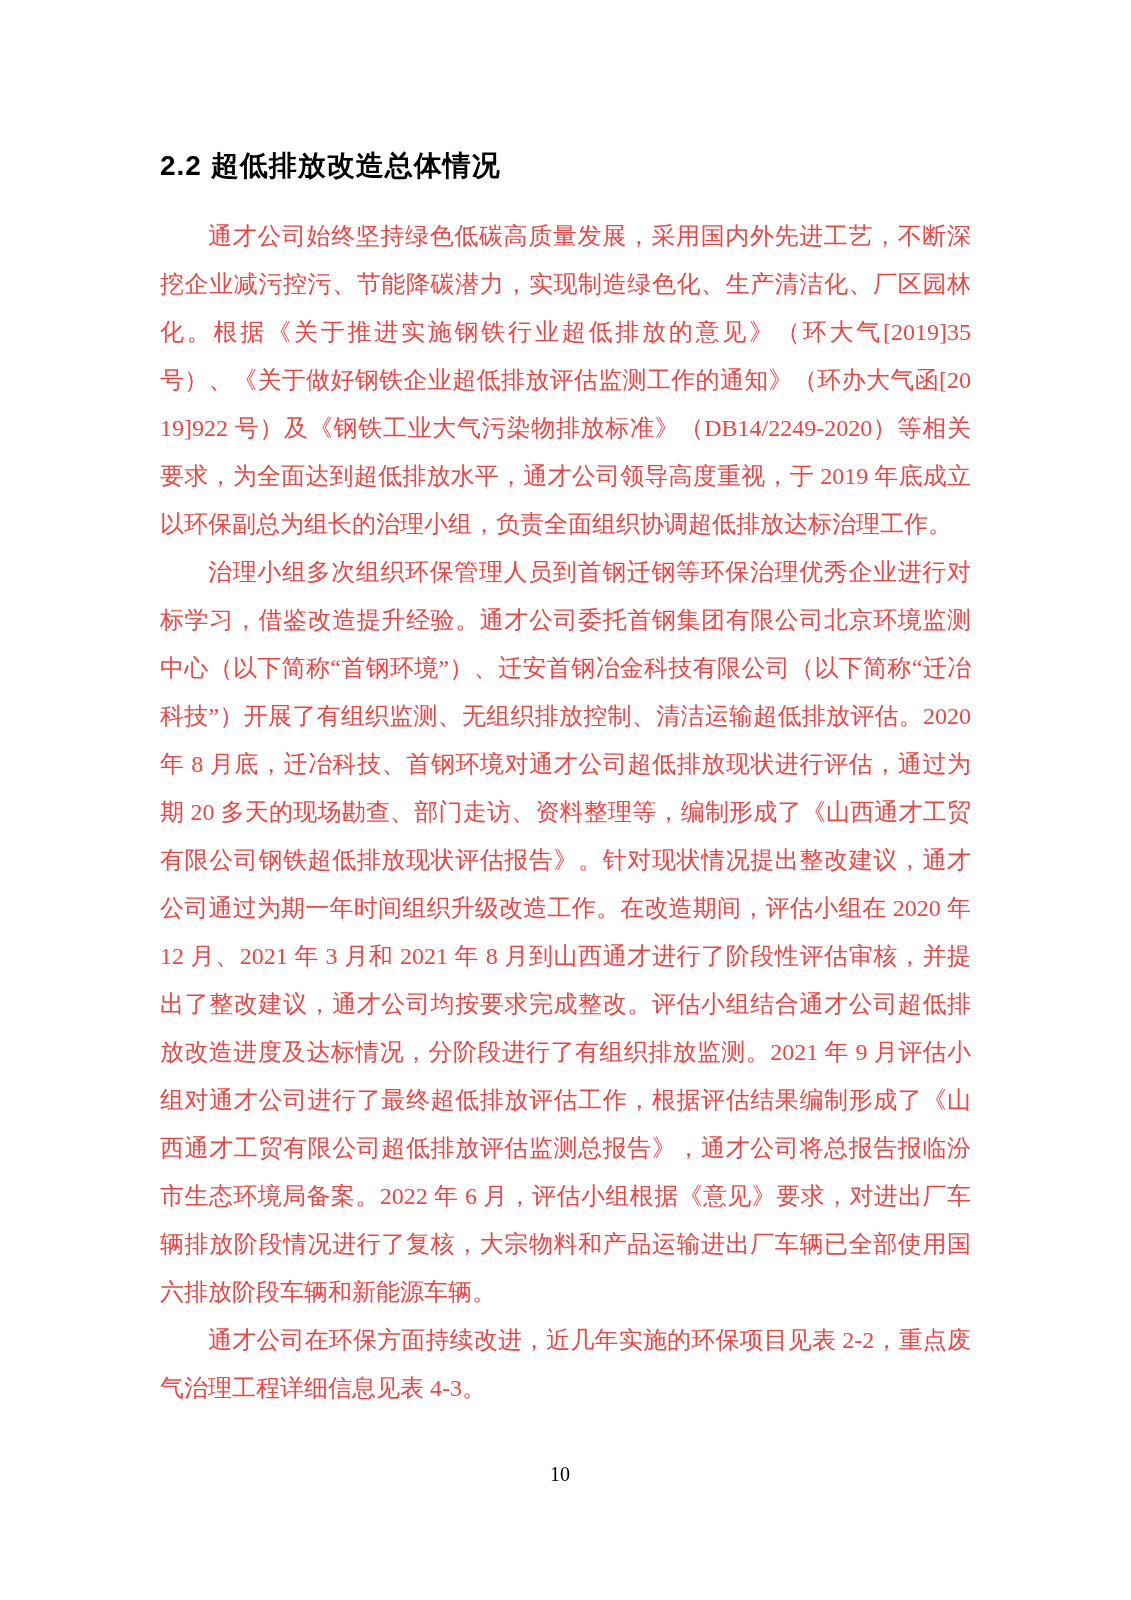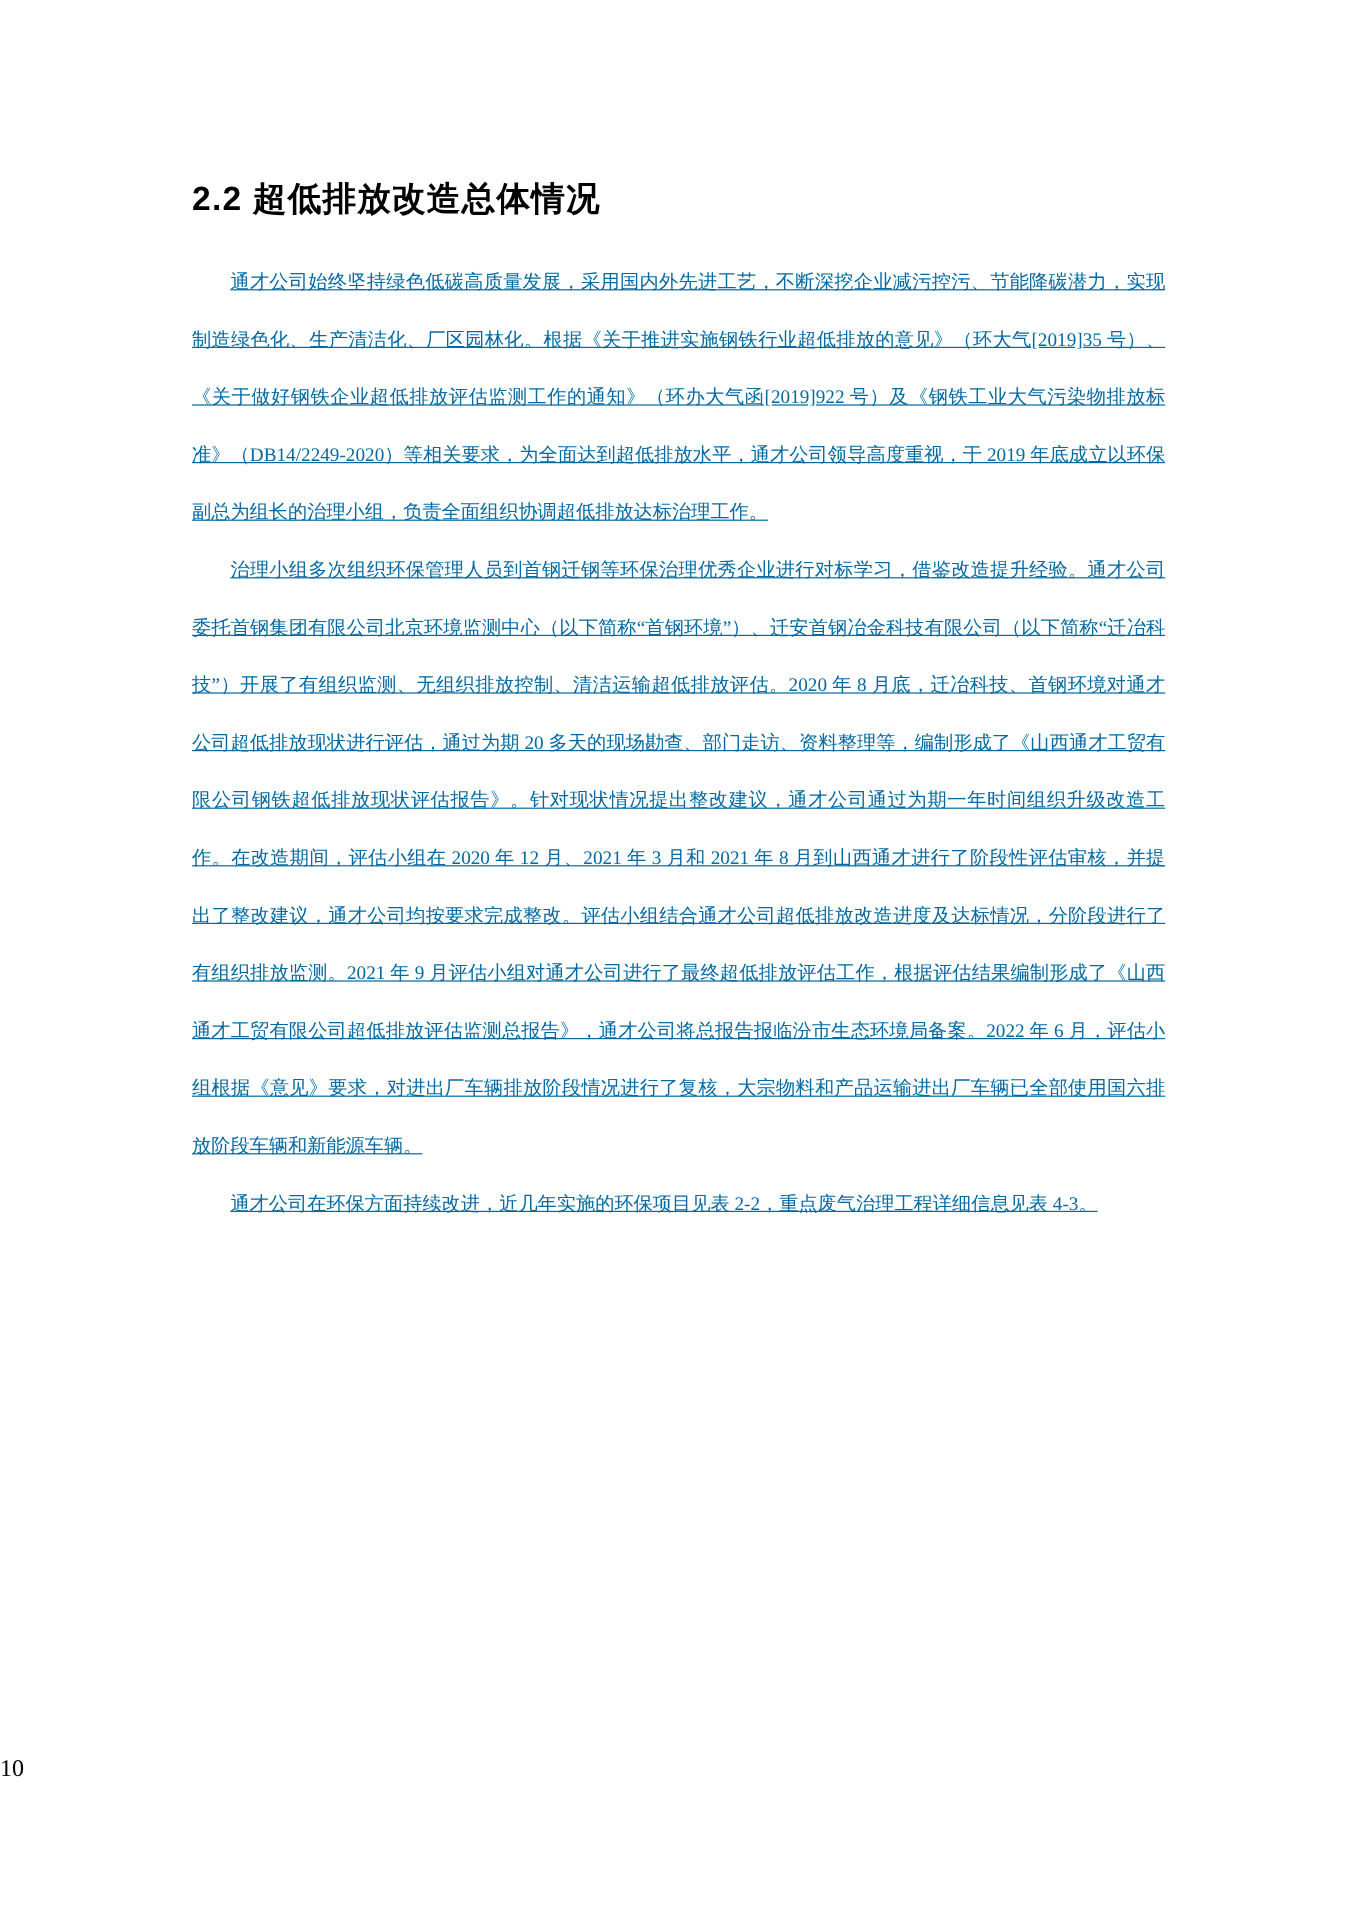--- a/index.html
+++ b/index.html
@@ -25,34 +25,34 @@
     font-family: "Liberation Sans", "DejaVu Sans", sans-serif;
     font-weight: bold;
     font-size: 28px;
     line-height: 40px;
     letter-spacing: 1px;
     color: #000000;
     margin-bottom: 26px;
     white-space: nowrap;
   }
   .body-text p {
-    font-size: 16px;
+    font-size: 24px;
     line-height: 48px;
     text-align: justify;
     text-justify: inter-ideograph;
     text-indent: 2em;
-    color: #0369a1;
+    color: #ef4444;
     word-break: break-all;
-    text-decoration: underline;
   }
   .page-number {
     position: absolute;
     left: 0;
     right: 11px;
     bottom: 114px;
+    text-align: center;
     font-size: 20px;
     line-height: 24px;
     color: #000000;
     font-family: "Liberation Serif", "DejaVu Serif", serif;
   }
 </style>
 </head>
 <body>
 
 <div class="page">

